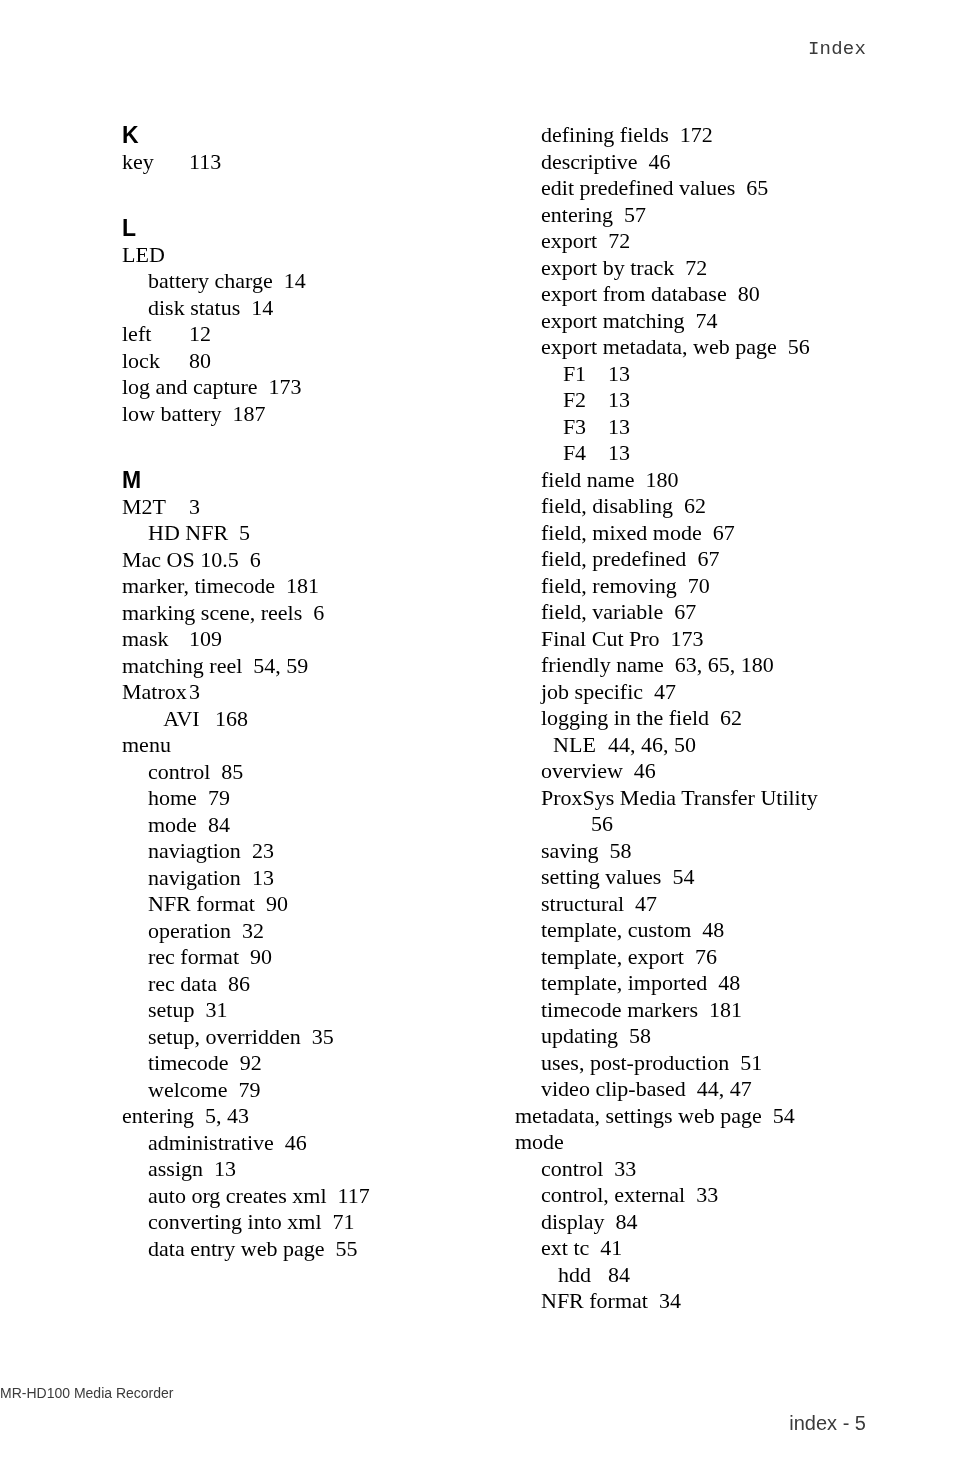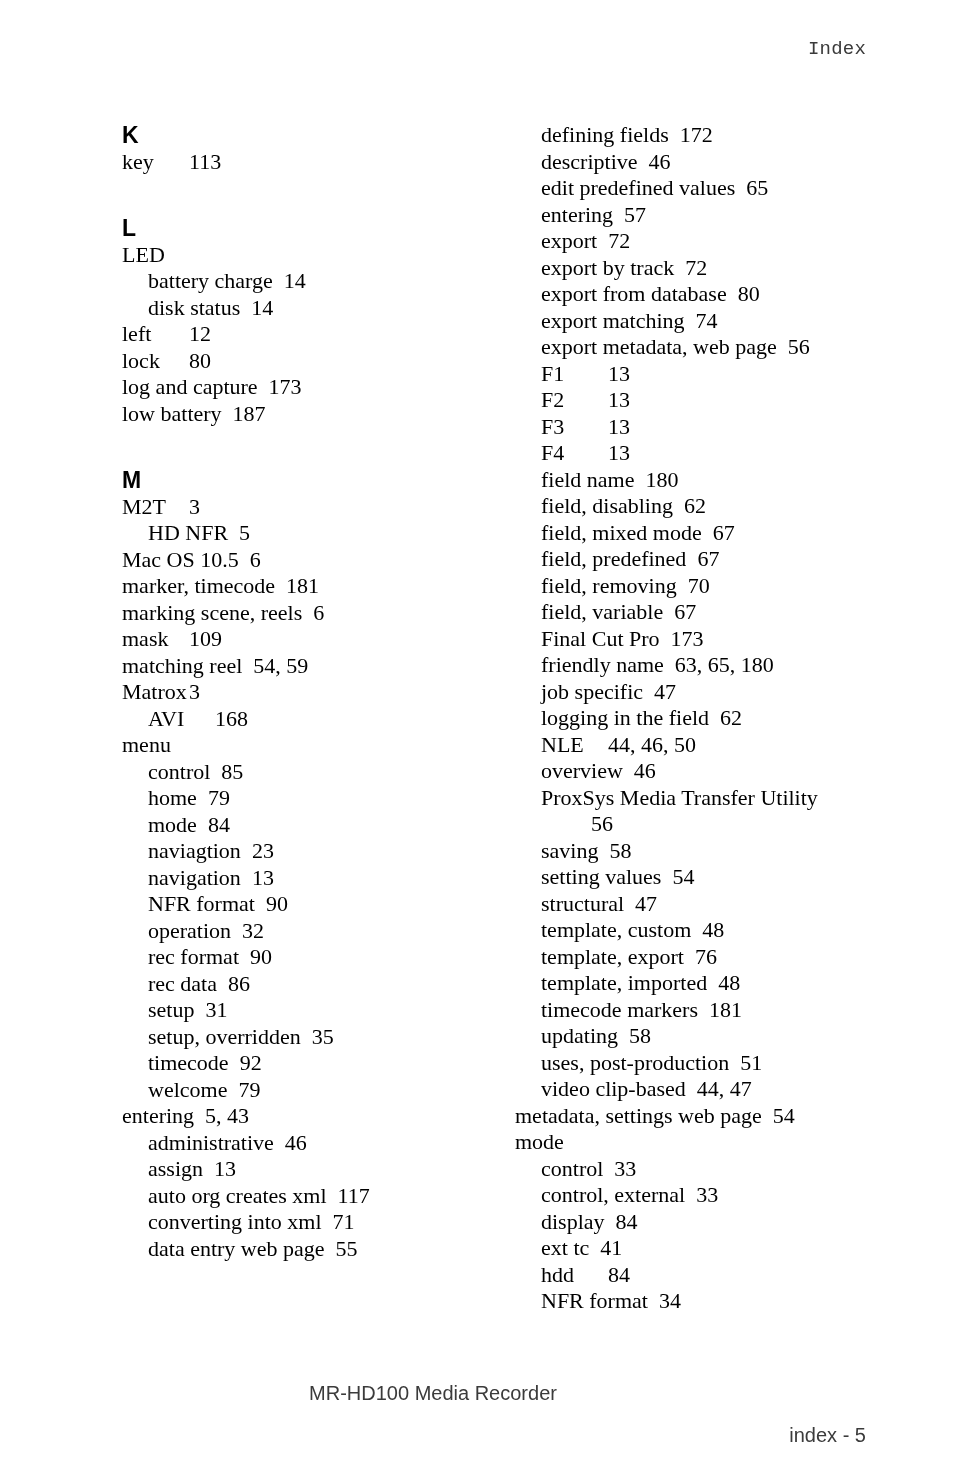--- a/index.html
+++ b/index.html
@@ -73,50 +73,50 @@
   
   .pg { }
   .pg.space::before { content: "\00a0\00a0"; }
   .tabrow {
     display: inline-block;
   }
   .tabrow .term {
     display: inline-block;
     min-width: 67px;
   }
-  .entry.lvl2 .tabrow .term { min-width: 67px; }
+  .entry.lvl2 .tabrow .term { min-width: 67px; text-align: center; }
 
   
   .cont {
     font-size: 22px;
     line-height: 26.5px;
     white-space: nowrap;
     padding-left: 76px;
     margin: 0;
   }
 
   
   .footer {
     position: absolute;
     left: 0;
     top: 1380px;
     width: 866px;
     font-family: "Liberation Sans", "DejaVu Sans", sans-serif;
     color: #3b3b3b;
   }
   .footer-title {
-    text-align: center;
-    font-size: 20px;
+    text-align: left;
+    font-size: 14px;
     line-height: 26px;
   }
   .footer-folio {
     text-align: right;
     font-size: 20px;
     line-height: 26px;
-    margin-top: 16px;
+    margin-top: 4px;
   }
 </style>
 </head>
 <body>
 
 <div class="page">
 
   <div class="running-head">Index</div>
 
   <div class="columns">

